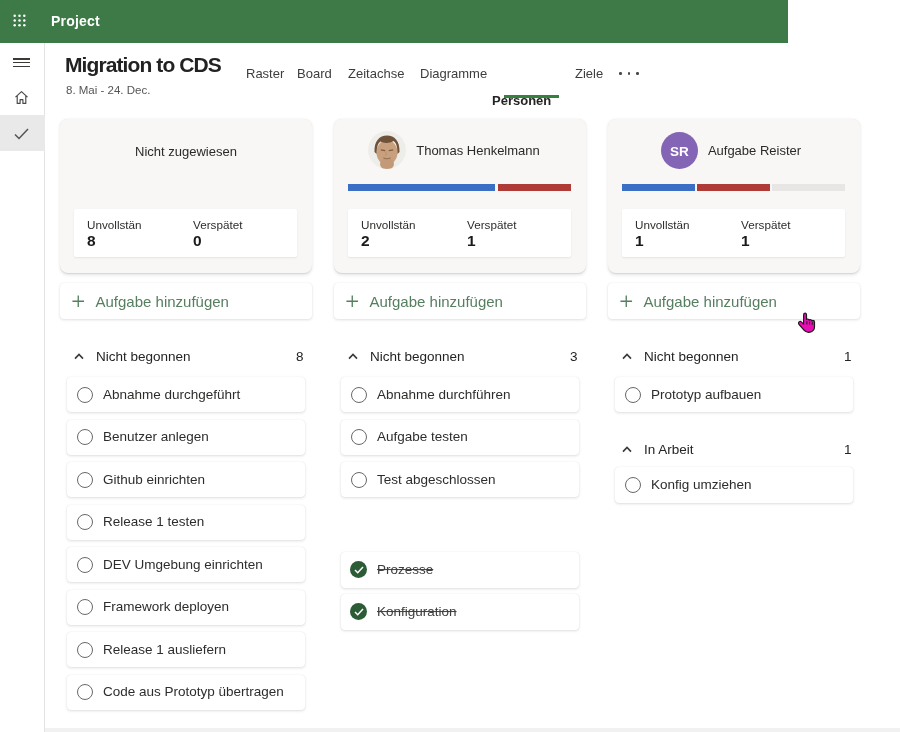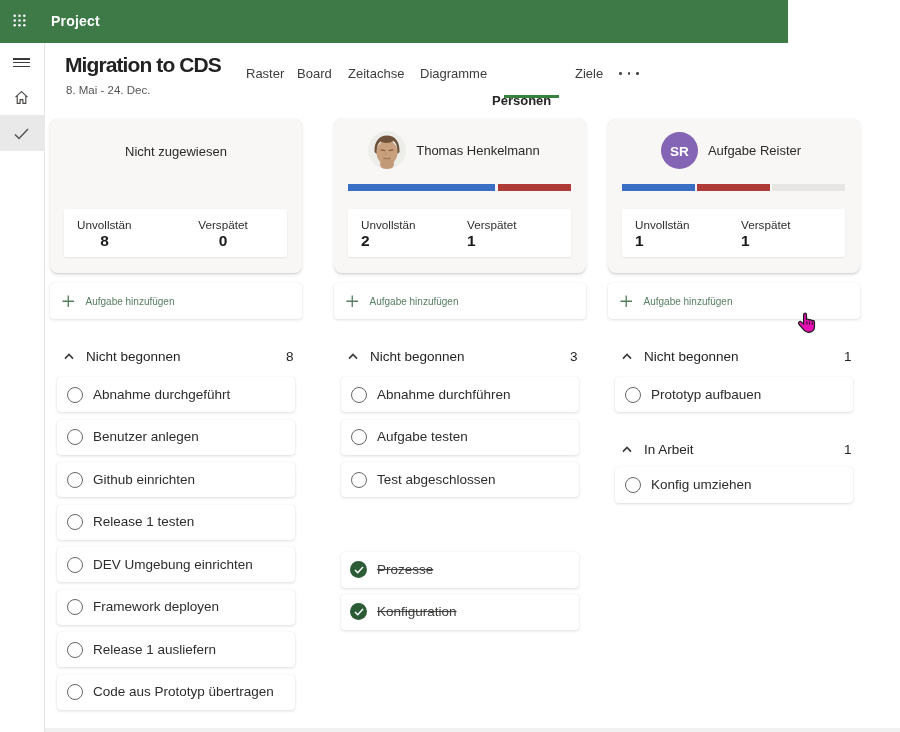--- a/index.html
+++ b/index.html
@@ -22,41 +22,41 @@
   #title { position:absolute; left:65px; top:52.5px; font-size:21px; font-weight:700; color:#222; letter-spacing:-.9px;}
   #subtitle { position:absolute; left:66px; top:83.5px; font-size:11.5px; color:#555; }
   .tab { position:absolute; top:65.5px; font-size:13px; color:#3E3D3C; }
   .tab.sel { font-weight:700; color:#252423; }
   #tabline { position:absolute; left:504px; top:95px; width:55px; height:2.5px; background:#35813E; }
   #dots3 { position:absolute; left:619px; top:72px; width:24px; display:flex; gap:6px; }
   #dots3 i { width:2.6px; height:2.6px; background:#494949; border-radius:50%; display:block; }
 
   
   .col { position:absolute; top:119px; width:252px; height:613px; }
-  #col1 { left:50px;text-align:center; } #col2 { left:334px; } #col3 { left:608px; }
+  #col1 { left:60px; } #col2 { left:334px; } #col3 { left:608px; }
 
   .hcard { position:absolute; left:0; top:0; width:252px; height:154px; background:#F8F7F6;
     border-radius:8px; box-shadow:0 1.6px 3.6px rgba(0,0,0,.11), 0 .3px .9px rgba(0,0,0,.08); }
   .hrow { position:absolute; left:0; top:12px; width:252px; height:38px; display:flex;
     align-items:center; justify-content:center; gap:10px; font-size:13px; color:#2B2A29; }
   .hrow.short { width:240px; }
   .pbar { position:absolute; left:14px; top:65px; width:223px; height:6.5px; display:flex; gap:2.5px; }
   .pbar div { height:6.5px; }
   .pb-b { background:#3B6FC5; } .pb-r { background:#AE3B36; } .pb-g { background:#E7E6E5; }
   .statp { position:absolute; left:14px; top:90px; width:223px; height:47.5px; background:#fff;
     border-radius:2px; box-shadow:0 1px 2px rgba(0,0,0,.08); }
   .sl { position:absolute; top:9px; font-size:11.7px; color:#2E2D2C; white-space:nowrap; overflow:hidden; }
   .sv { position:absolute; top:23px; font-size:15.5px; font-weight:700; color:#1B1A19; }
   .sc1 { left:13px; width:55px; } .sc2 { left:119px; width:80px; }
 
   .addbar { position:absolute; left:0; top:164px; width:252px; height:36px; background:#fff;
     border-radius:4px; box-shadow:0 1px 3px rgba(0,0,0,.12), 0 0 1px rgba(0,0,0,.1);
     display:flex; align-items:center; }
   .addbar svg { margin-left:12px; }
-  .addbar span { margin-left:11px; font-size:10px; color:#567F60; }
+  .addbar span { margin-left:11px; font-size:15px; color:#567F60; }
 
   .sech { position:absolute; height:17px; width:252px; }
   .sech svg { position:absolute; left:14px; top:5px; }
   .sech b { position:absolute; left:36px; top:1px; font-size:13.5px; font-weight:400; color:#252423; }
   .sech i { position:absolute; right:8.5px; top:1px; font-size:13.5px; font-style:normal; color:#252423; }
 
   .task { position:absolute; left:7px; width:238px; height:35px; background:#fff;
     border-radius:4px; box-shadow:0 1px 3px rgba(0,0,0,.13), 0 0 1px rgba(0,0,0,.1); }
   .task .rb { position:absolute; left:10px; top:9.5px; width:16px; height:16px;
     border:1.5px solid #6B6865; border-radius:50%; }

